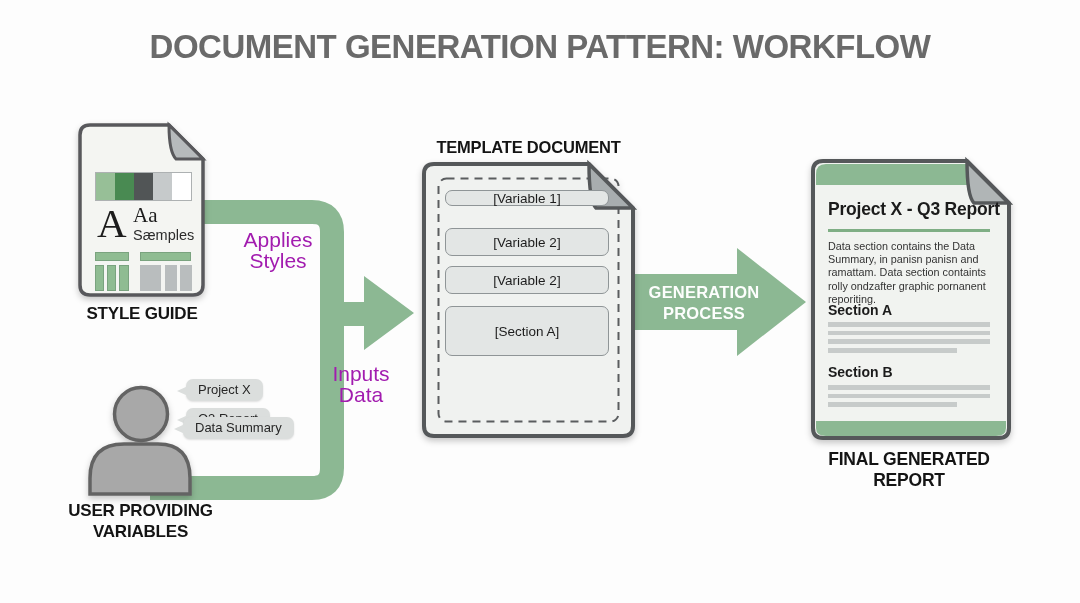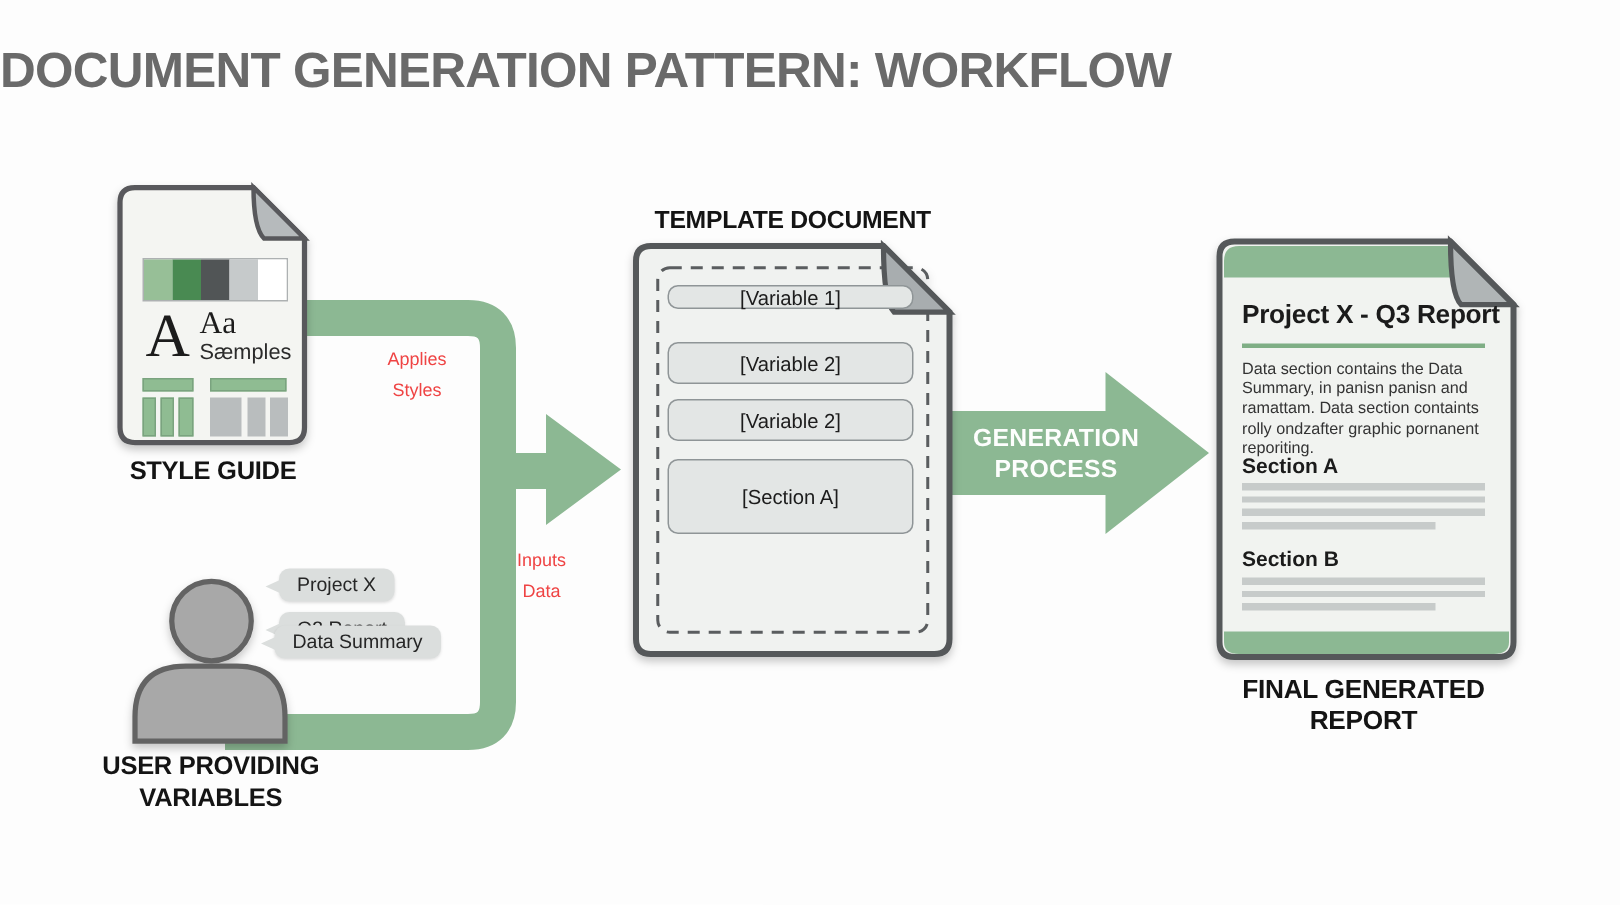--- a/index.html
+++ b/index.html
@@ -5,25 +5,25 @@
   * { margin:0; padding:0; box-sizing:border-box; }
   body { background:#fff; }
   #canvas {
     position:relative; width:1080px; height:603px;
     background:#fdfdfd; overflow:hidden;
     font-family:"Liberation Sans", sans-serif;
   }
   svg.layer { position:absolute; left:0; top:0; }
   .abs { position:absolute; }
   .page-title {
-    width:100%; top:28px; text-align:left;
+    width:100%; top:28px; text-align:center;
     font-size:33px; font-weight:bold; letter-spacing:-0.5px; color:#6a6a6a;
   }
   .node-label { font-weight:bold; color:#141414; font-size:17px; text-align:center; line-height:21px; letter-spacing:-0.2px; }
-  .flow-label { font-size:12px; color:#ef4444; text-align:center; line-height:21px; }
+  .flow-label { font-size:21px; color:#a21caf; text-align:center; line-height:21px; }
   .swatch-row { display:flex; border:1px solid #adb1b2; }
   .swatch { width:19px; height:27px; }
   .bar { position:absolute; }
   .bar.green { background:#8fbc92; border:1px solid #7aa37f; }
   .bar.gray  { background:#b9bdbe; }
   .serif-a  { font-family:"Liberation Serif", serif; color:#1c1c1c; }
   .tag {
     position:absolute; background:#dbdedd; border-radius:7px;
     padding:3px 12px 4px 12px; font-size:13px; color:#262626;
     box-shadow:0 1px 2px rgba(0,0,0,0.12);

